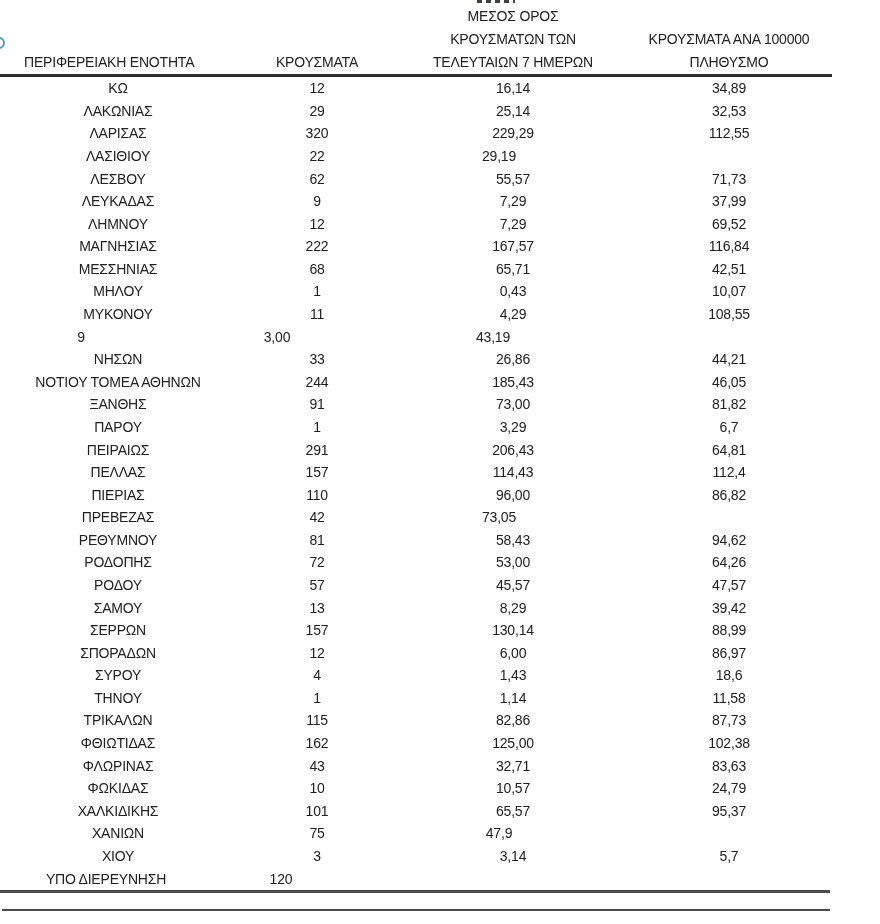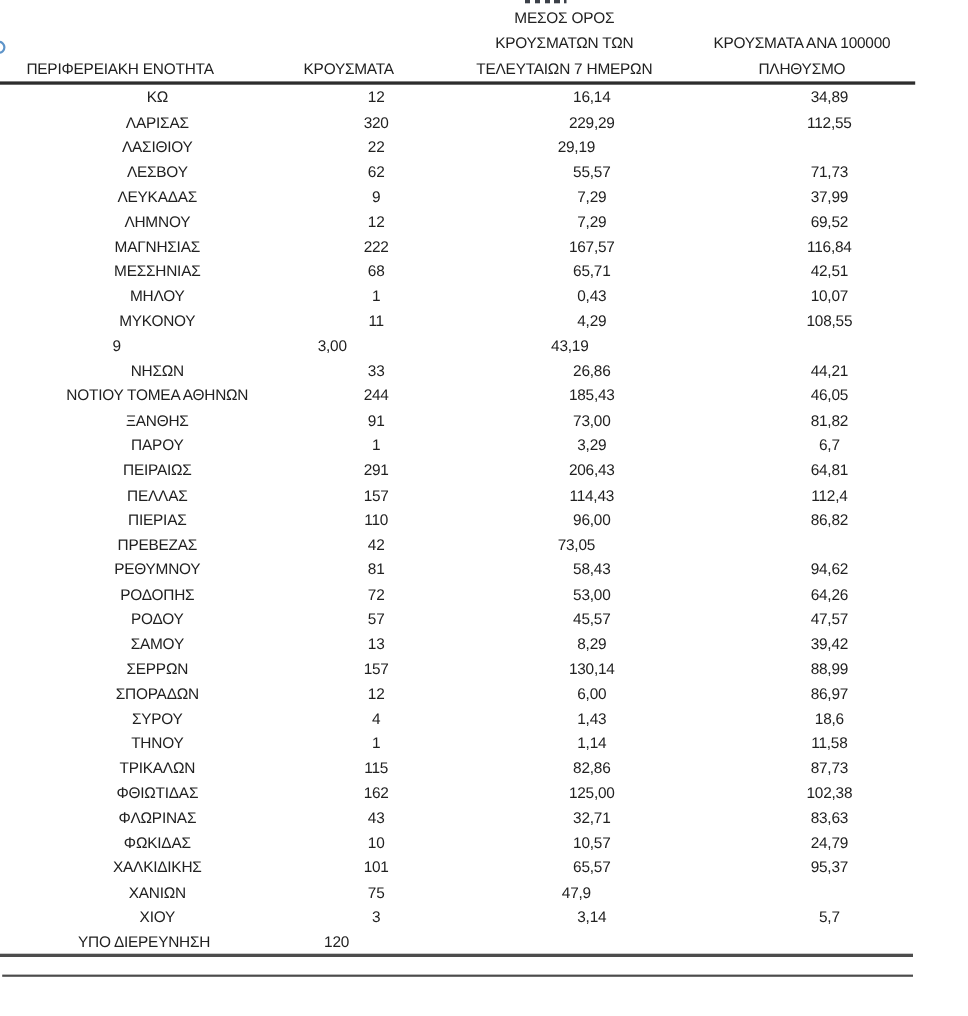--- a/index.html
+++ b/index.html
@@ -40,21 +40,21 @@
   }
   .th { font-size: 14px; letter-spacing: -0.2px; }
   .th span { display: block; line-height: 22px; padding-bottom: 1px; white-space: nowrap; }
 
   .c1 { width: 236px; text-align: center; }
   .c2 { width: 162px; text-align: center; }
   .c3 { width: 230px; text-align: center; }
   .c4 { width: 202px; text-align: center; }
   .thead .c1 { text-align: left; padding-left: 24px; }
 
-  .tbody { width: 830px; margin-left: 25px; }
+  .tbody { width: 830px; }
   .row {
     display: flex; align-items: center;
     height: 22.58px;
     font-size: 14px; letter-spacing: -0.2px;
   }
   .cell { white-space: nowrap; }
   
   .row-special .c1 { transform: translateX(-12px); }
   .row-special .c2 { transform: translateX(-36px); }
 
@@ -90,20 +90,26 @@
     </div>
 
     <div class="tbody">
         <div class="row">
           <div class="cell c1">ΚΩ</div>
           <div class="cell c2">12</div>
           <div class="cell c3">16,14</div>
           <div class="cell c4">34,89</div>
         </div>
         <div class="row">
+          <div class="cell c1">ΛΑΚΩΝΙΑΣ</div>
+          <div class="cell c2">29</div>
+          <div class="cell c3">25,14</div>
+          <div class="cell c4">32,53</div>
+        </div>
+        <div class="row">
           <div class="cell c1">ΛΑΡΙΣΑΣ</div>
           <div class="cell c2">320</div>
           <div class="cell c3">229,29</div>
           <div class="cell c4">112,55</div>
         </div>
         <div class="row">
           <div class="cell c1">ΛΑΣΙΘΙΟΥ</div>
           <div class="cell c2">22</div>
           <div class="cell c4">29,19</div>
         </div>

